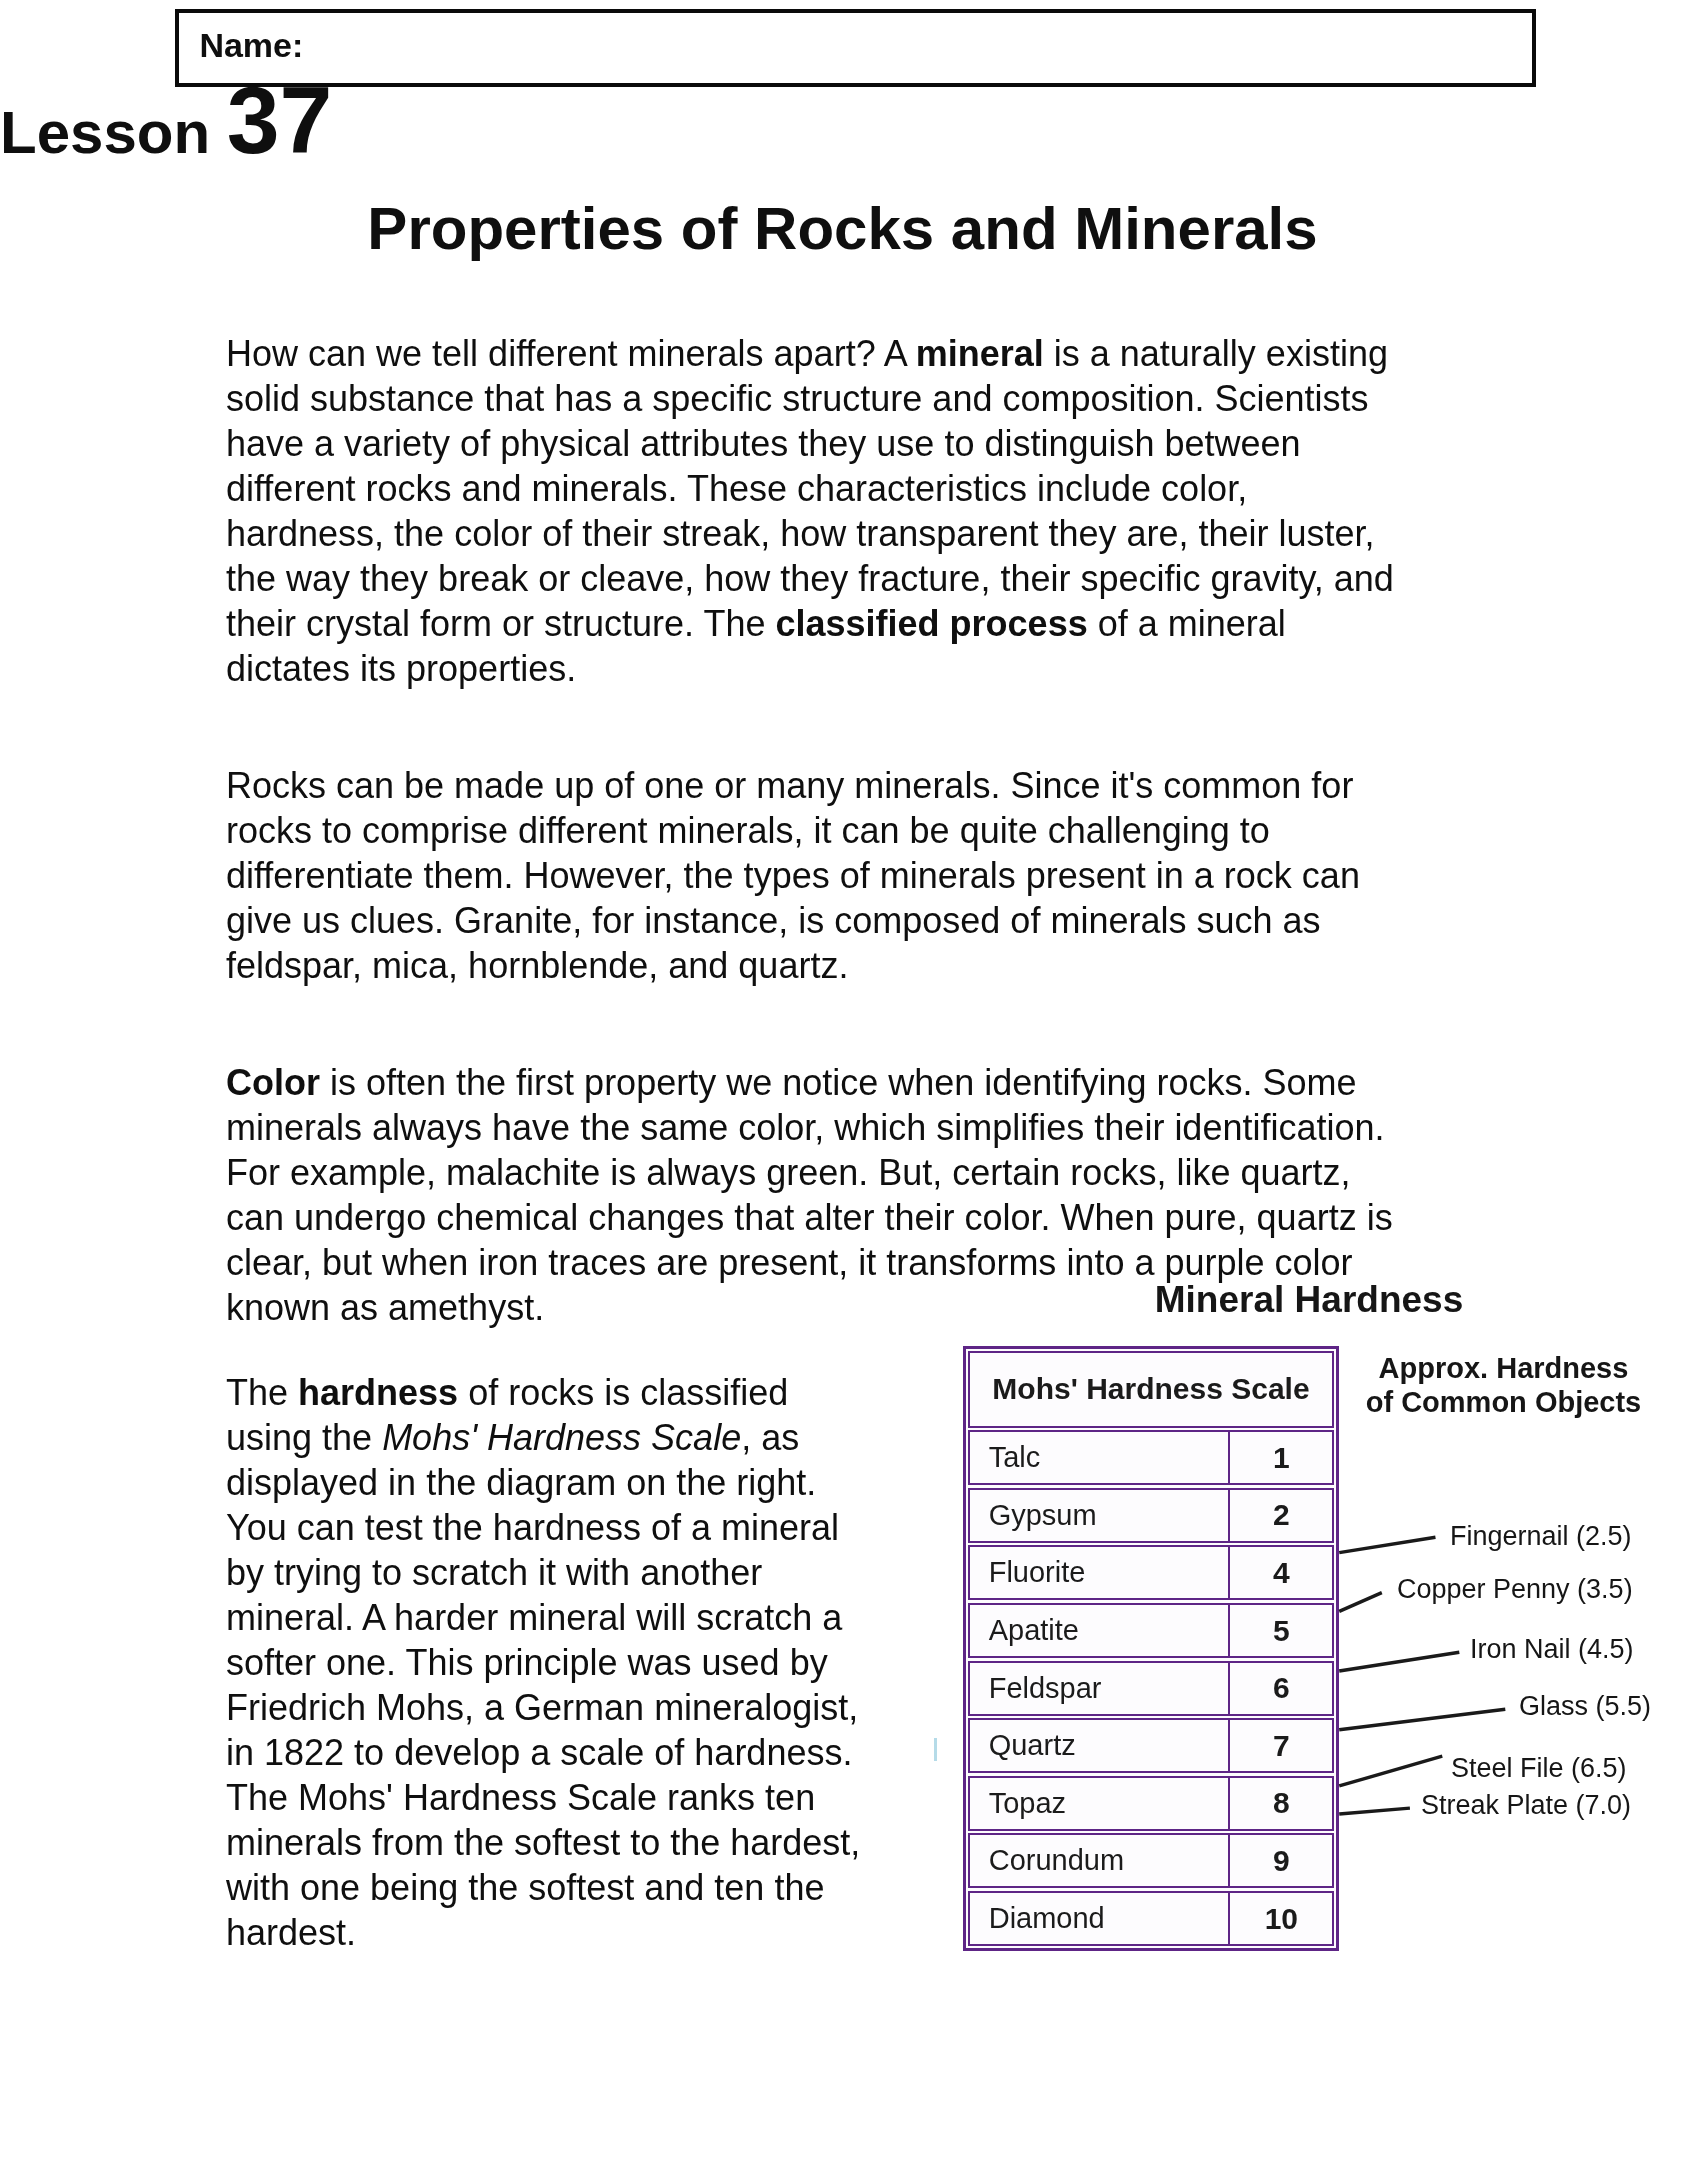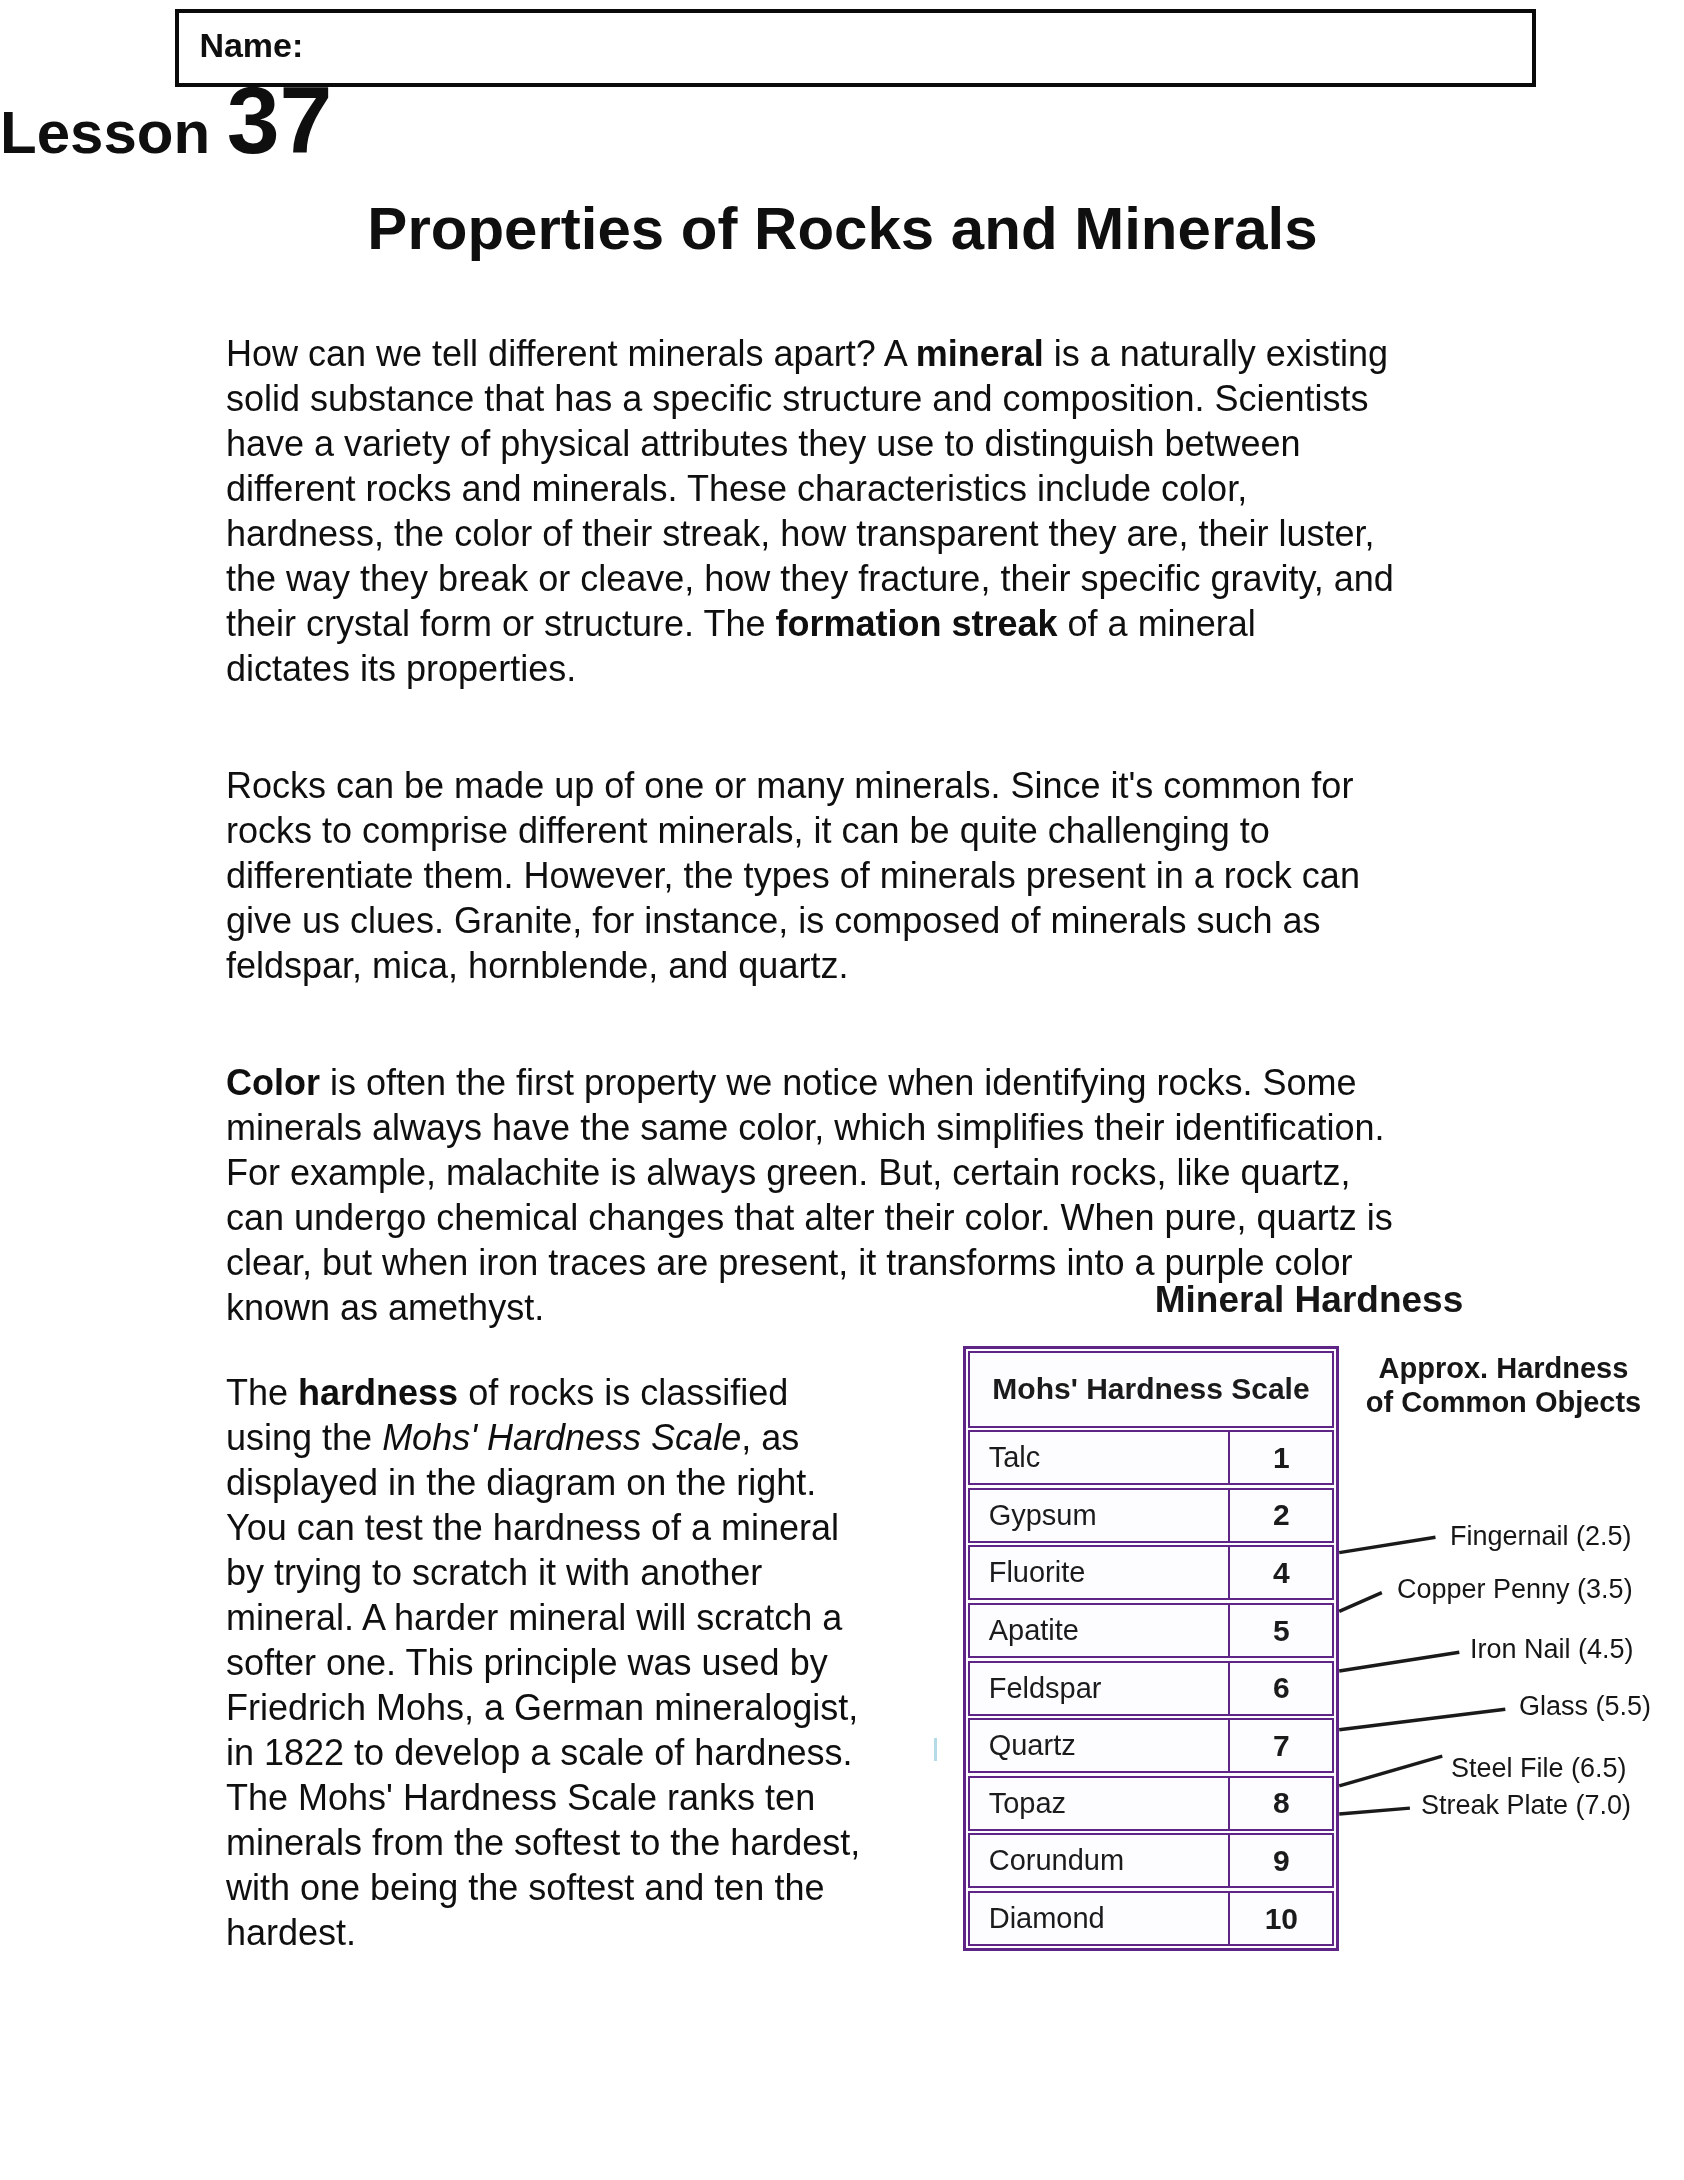--- a/index.html
+++ b/index.html
@@ -65,21 +65,21 @@
 
   <div class="subtitle">Properties of Rocks and Minerals</div>
 
   <div class="body-text">
     <p><span>How can we tell different minerals apart? A </span><b>mineral</b><span> is a naturally existing
 solid substance that has a specific structure and composition. Scientists
 have a variety of physical attributes they use to distinguish between
 different rocks and minerals. These characteristics include color,
 hardness, the color of their streak, how transparent they are, their luster,
 the way they break or cleave, how they fracture, their specific gravity, and
-their crystal form or structure. The </span><b>formation streak</b><span> of a mineral
+their crystal form or structure. The </span><b>classified process</b><span> of a mineral
 dictates its properties.</span></p>
     <p><span>Rocks can be made up of one or many minerals. Since it's common for
 rocks to comprise different minerals, it can be quite challenging to
 differentiate them. However, the types of minerals present in a rock can
 give us clues. Granite, for instance, is composed of minerals such as
 feldspar, mica, hornblende, and quartz.</span></p>
     <p><b>Color</b><span> is often the first property we notice when identifying rocks. Some
 minerals always have the same color, which simplifies their identification.
 For example, malachite is always green. But, certain rocks, like quartz,
 can undergo chemical changes that alter their color. When pure, quartz is

